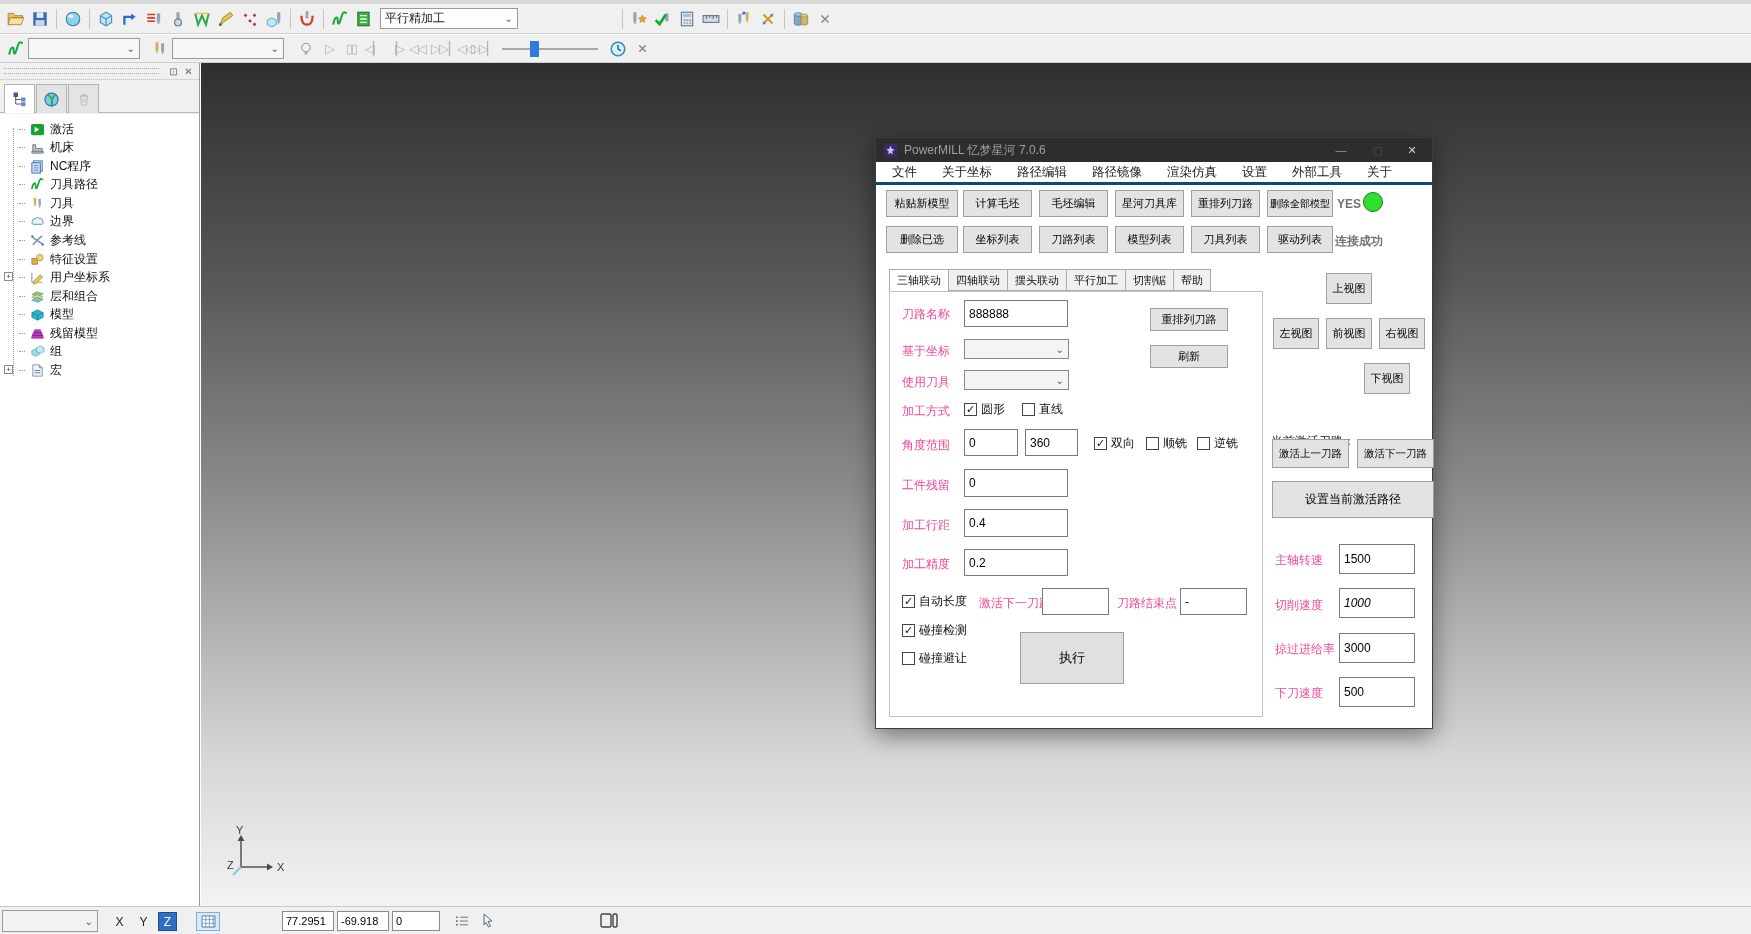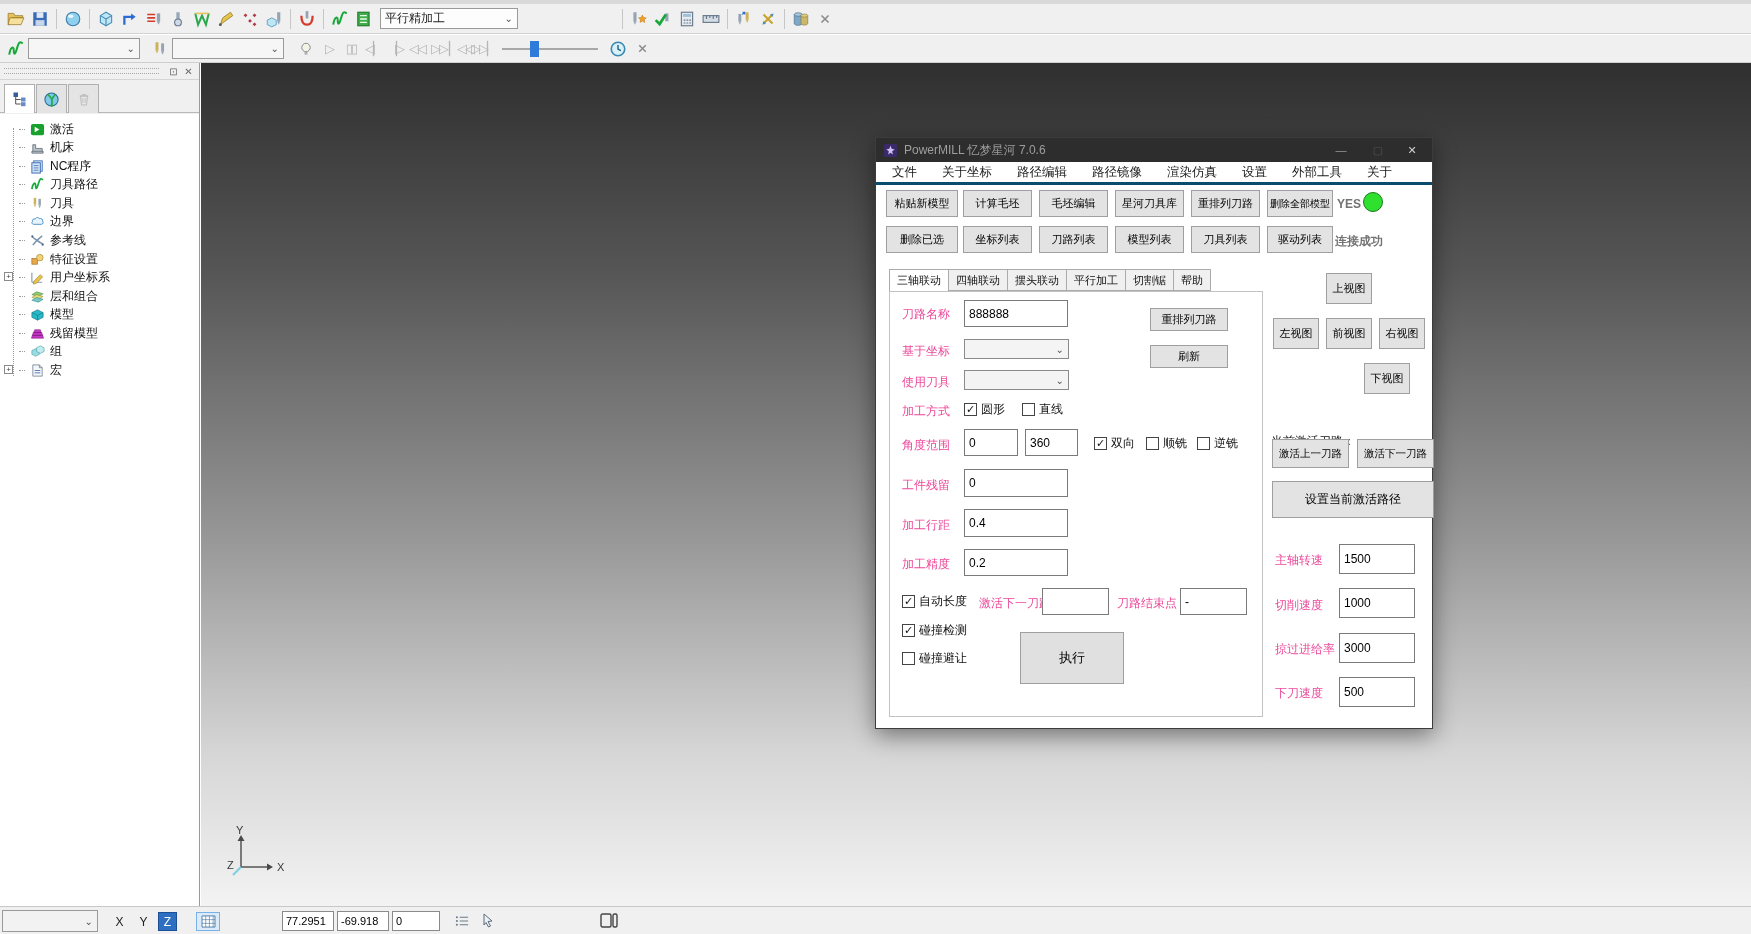--- a/index.html
+++ b/index.html
@@ -641,21 +641,21 @@
   <button class="wbtn" style="left:450px; top:225px; width:46px; height:31px;margin-left:38px;">下视图</button>
 
   <span class="abs" style="left:395px; top:271px; font-size:12px;margin-top:24px;">当前激活刀路：</span>
   <button class="wbtn" style="left:396px; top:301px; width:77px; height:29px; font-size:10.5px;">激活上一刀路</button>
   <button class="wbtn" style="left:481px; top:301px; width:77px; height:29px; font-size:10.5px;">激活下一刀路</button>
   <button class="wbtn" style="left:396px; top:343px; width:162px; height:37px; font-size:12px;">设置当前激活路径</button>
 
   <span class="flabel" style="left:399px; top:414px;">主轴转速</span>
   <input class="finput" style="left: 463px; top: 406px; width: 76px; height: 30px;" value="1500">
   <span class="flabel" style="left:399px; top:459px;">切削速度</span>
-  <input class="finput" style="left: 463px; top: 450px; width: 76px; height: 30px;" value="1000">
+  <input class="finput" style="left: 463px; top: 450px; width: 76px; height: 30px; font-style: italic;" value="1000">
   <span class="flabel" style="left:399px; top:503px;">掠过进给率</span>
   <input class="finput" style="left: 463px; top: 495px; width: 76px; height: 30px;" value="3000">
   <span class="flabel" style="left:399px; top:547px;">下刀速度</span>
   <input class="finput" style="left: 463px; top: 539px; width: 76px; height: 30px;" value="500">
 </div>
 
 <div id="statusbar">
   <div class="combo abs" style="left:2px; top:3px; width:96px; height:22px; background:#f2f2f2;">
     <span></span>
     <span class="car">⌄</span>

